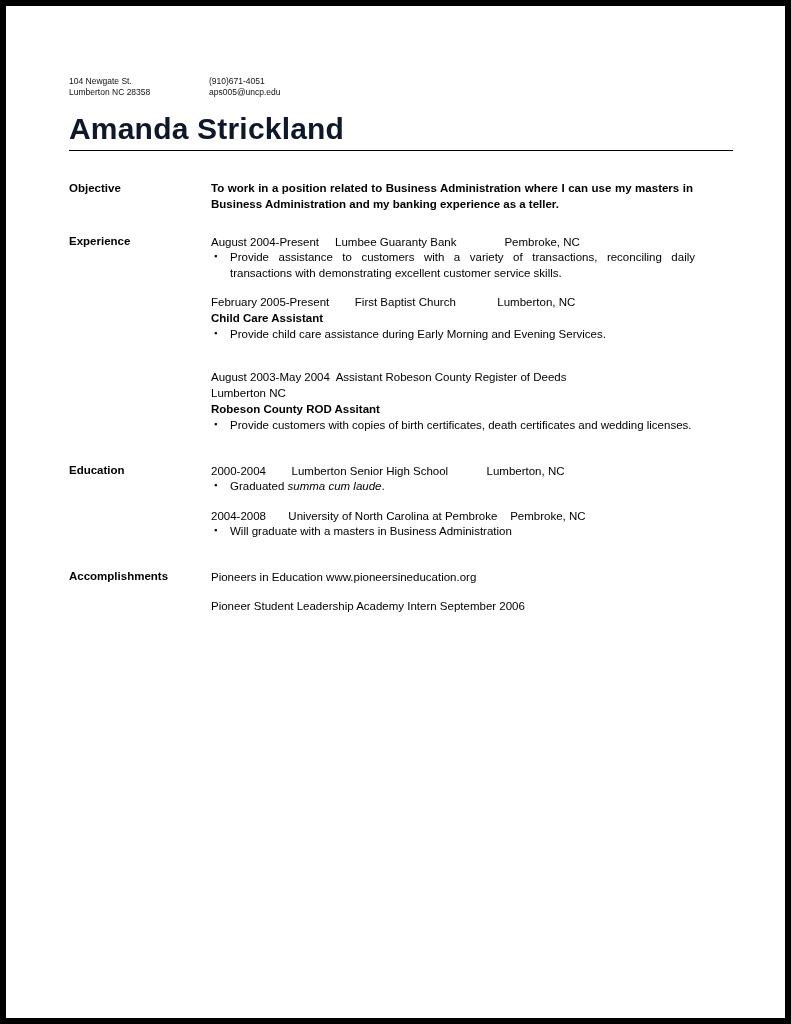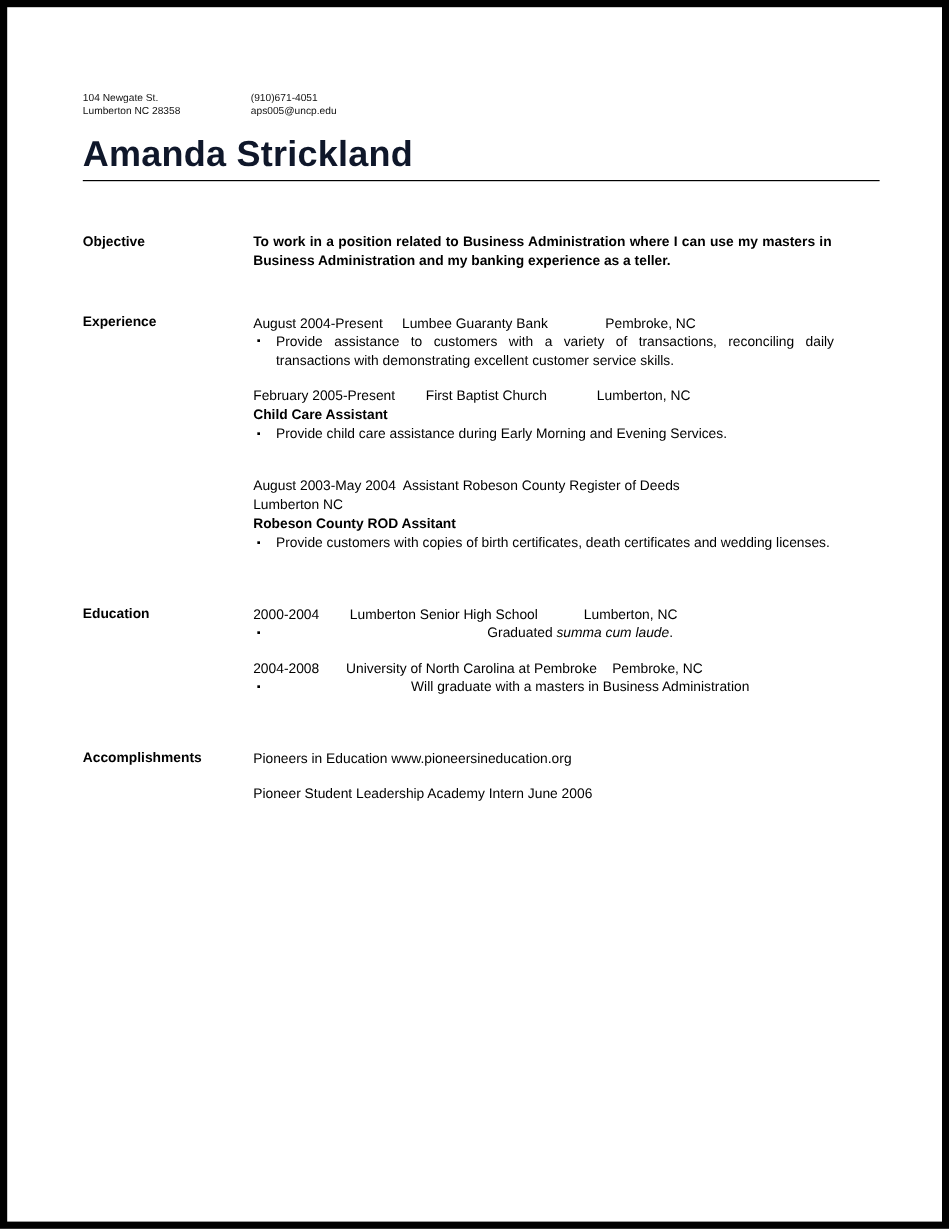--- a/index.html
+++ b/index.html
@@ -60,21 +60,20 @@
   .rule {
     border-bottom: 1.6px solid #000;
     width: 664px;
     margin-bottom: 0;
   }
 
   
   .section {
     display: flex;
     align-items: flex-start;
-    margin-top: 14px;
   }
   .section .label {
     width: 142px;
     flex: 0 0 142px;
     font-size: 11.5px;
     font-weight: bold;
     padding-top: 1px;
   }
   .section .body {
     flex: 1 1 auto;
@@ -112,21 +111,21 @@
     padding-right: 42px;
   }
   ul.bullets li::before {
     content: "\25AA";
     position: absolute;
     left: 3px;
     top: -1px;
     font-size: 9px;
   }
   ul.bullets.plain li {
-    text-align: center;
+    text-align: left;
     padding-right: 0;
   }
   .gap-sm { height: 13px; }
   .gap-md { height: 22px; }
   .gap-lg { height: 30px; }
   .italic { font-style: italic; }
   .acc-line { font-size: 11.5px; line-height: 16px; }
 </style>
 </head>
 <body>
@@ -220,18 +219,18 @@
       </div>
     </div>
 
     <div class="gap-lg"></div>
 
     <div class="section">
       <div class="label">Accomplishments</div>
       <div class="body">
         <div class="acc-line">Pioneers in Education www.pioneersineducation.org</div>
         <div class="gap-sm"></div>
-        <div class="acc-line">Pioneer Student Leadership Academy Intern June 2006</div>
+        <div class="acc-line">Pioneer Student Leadership Academy Intern September 2006</div>
       </div>
     </div>
 
   </div>
 </div>
 
 </body></html>

